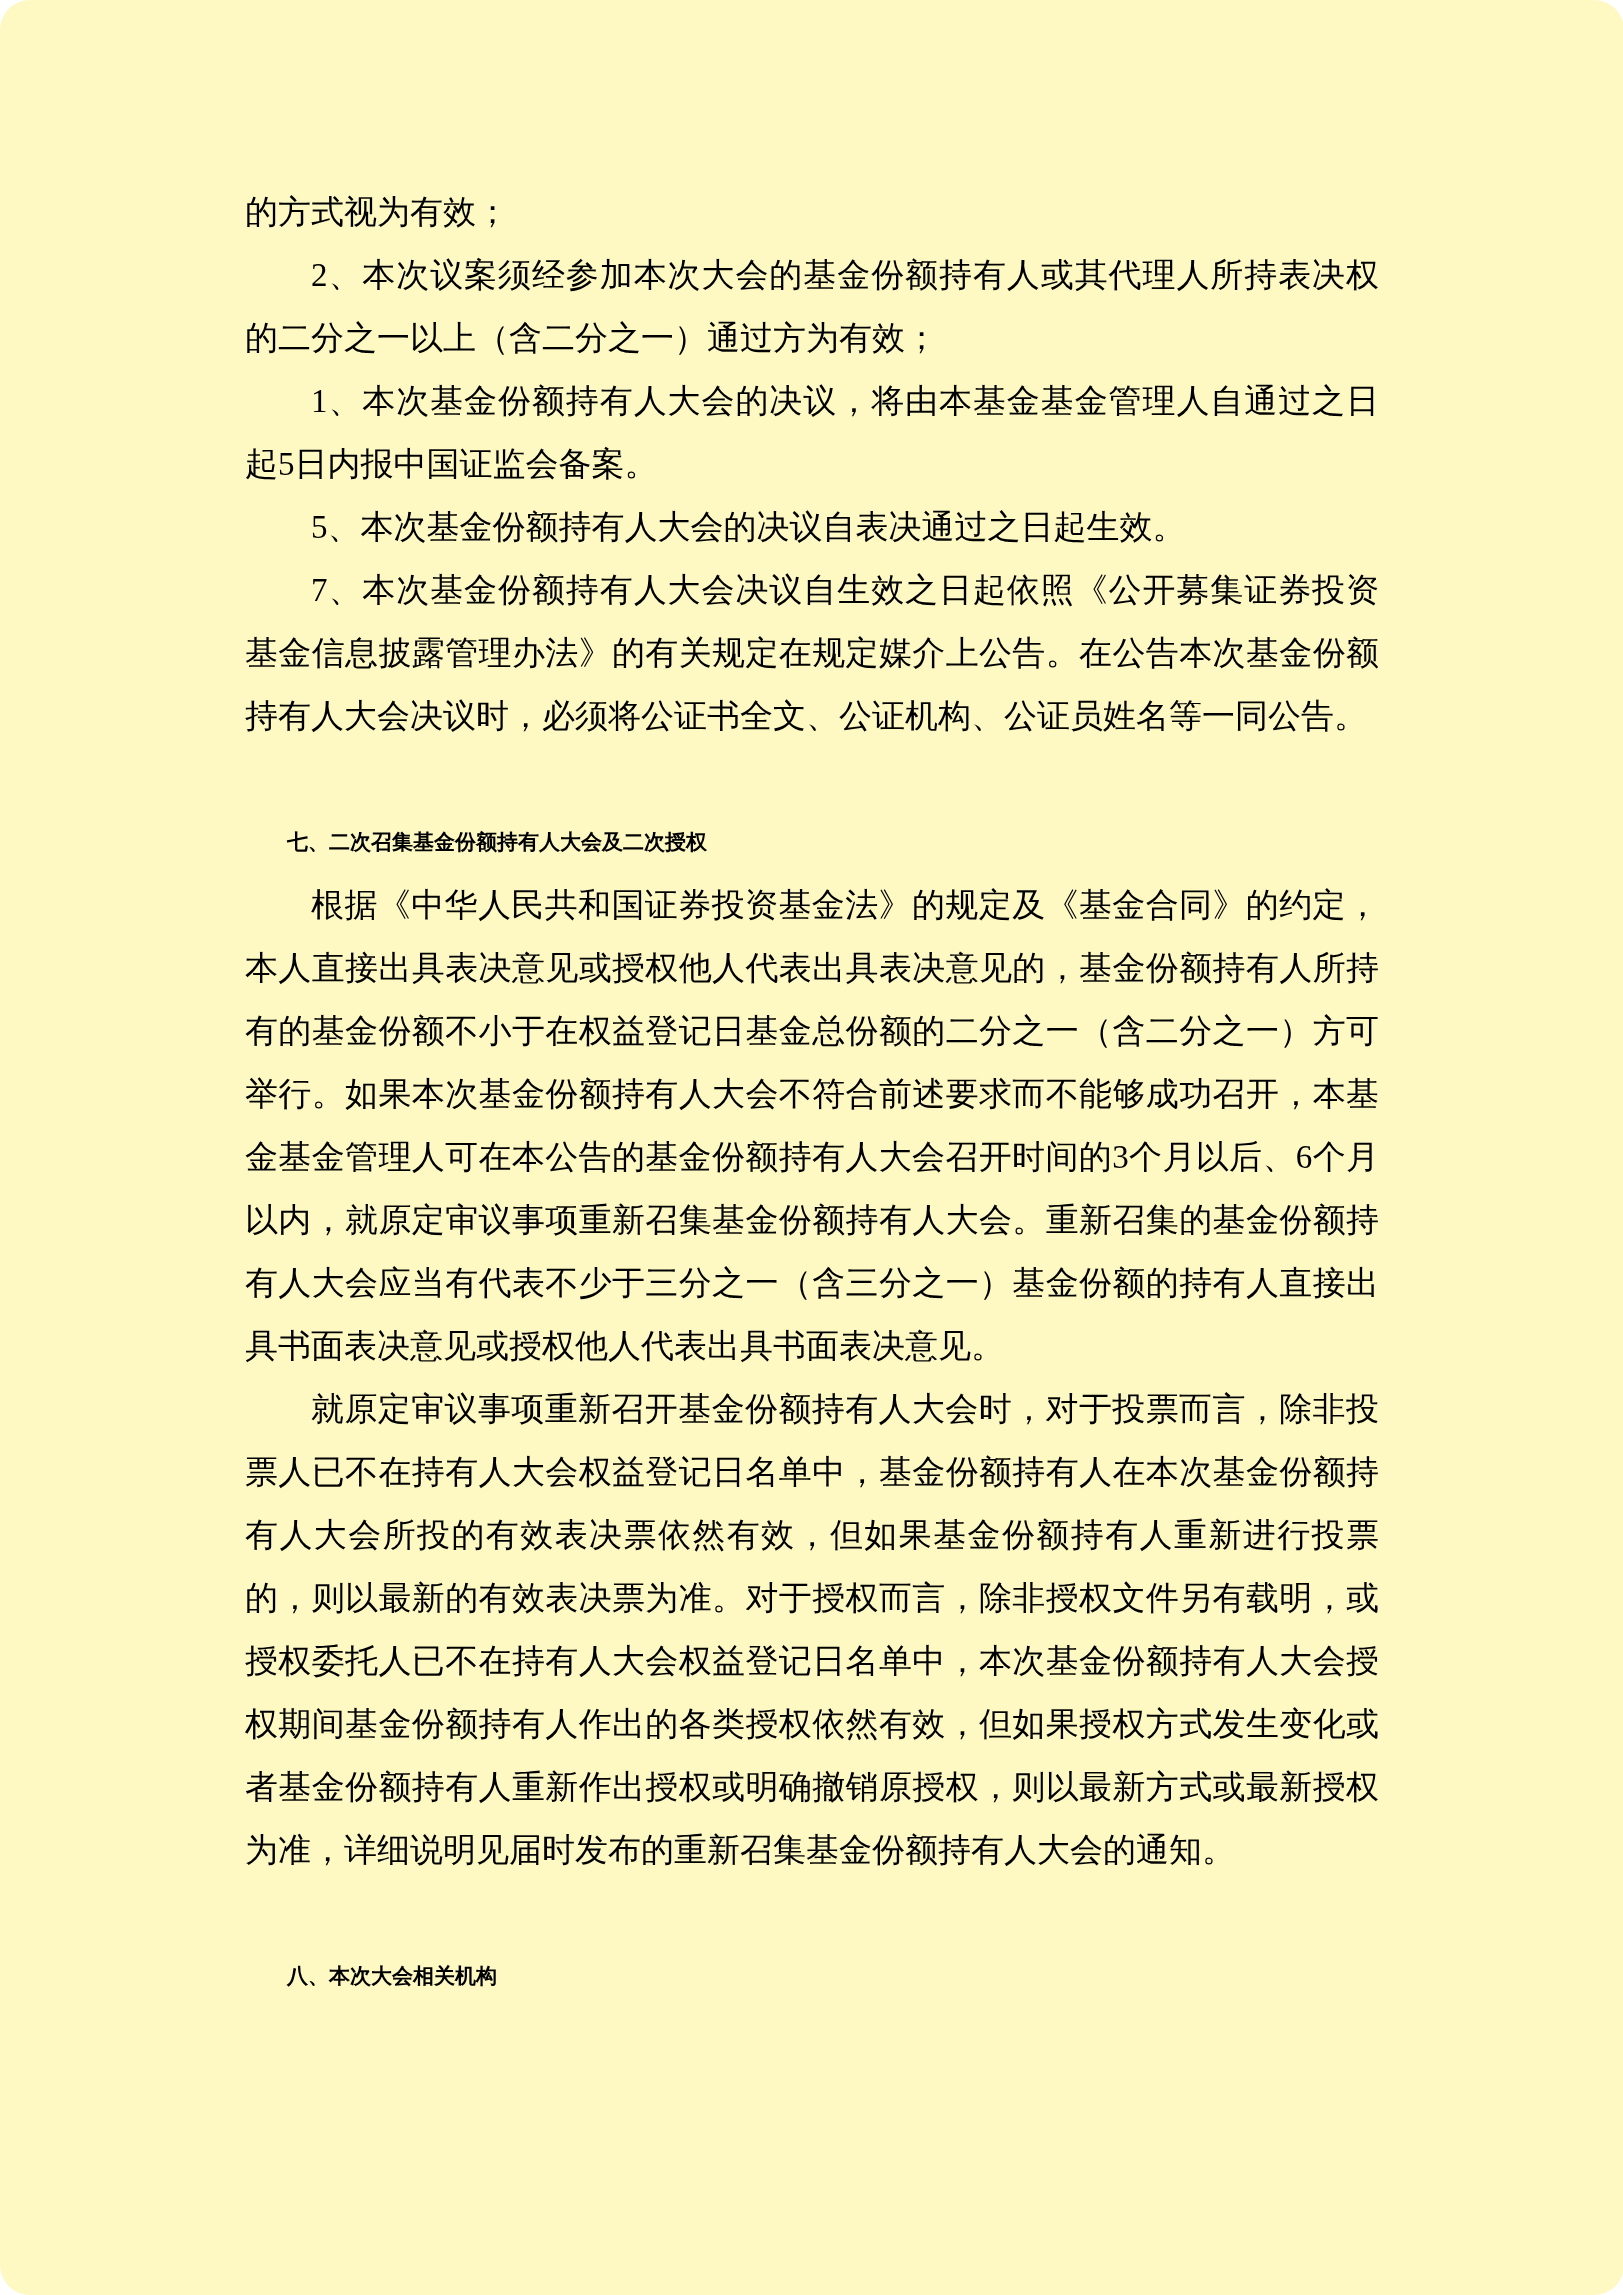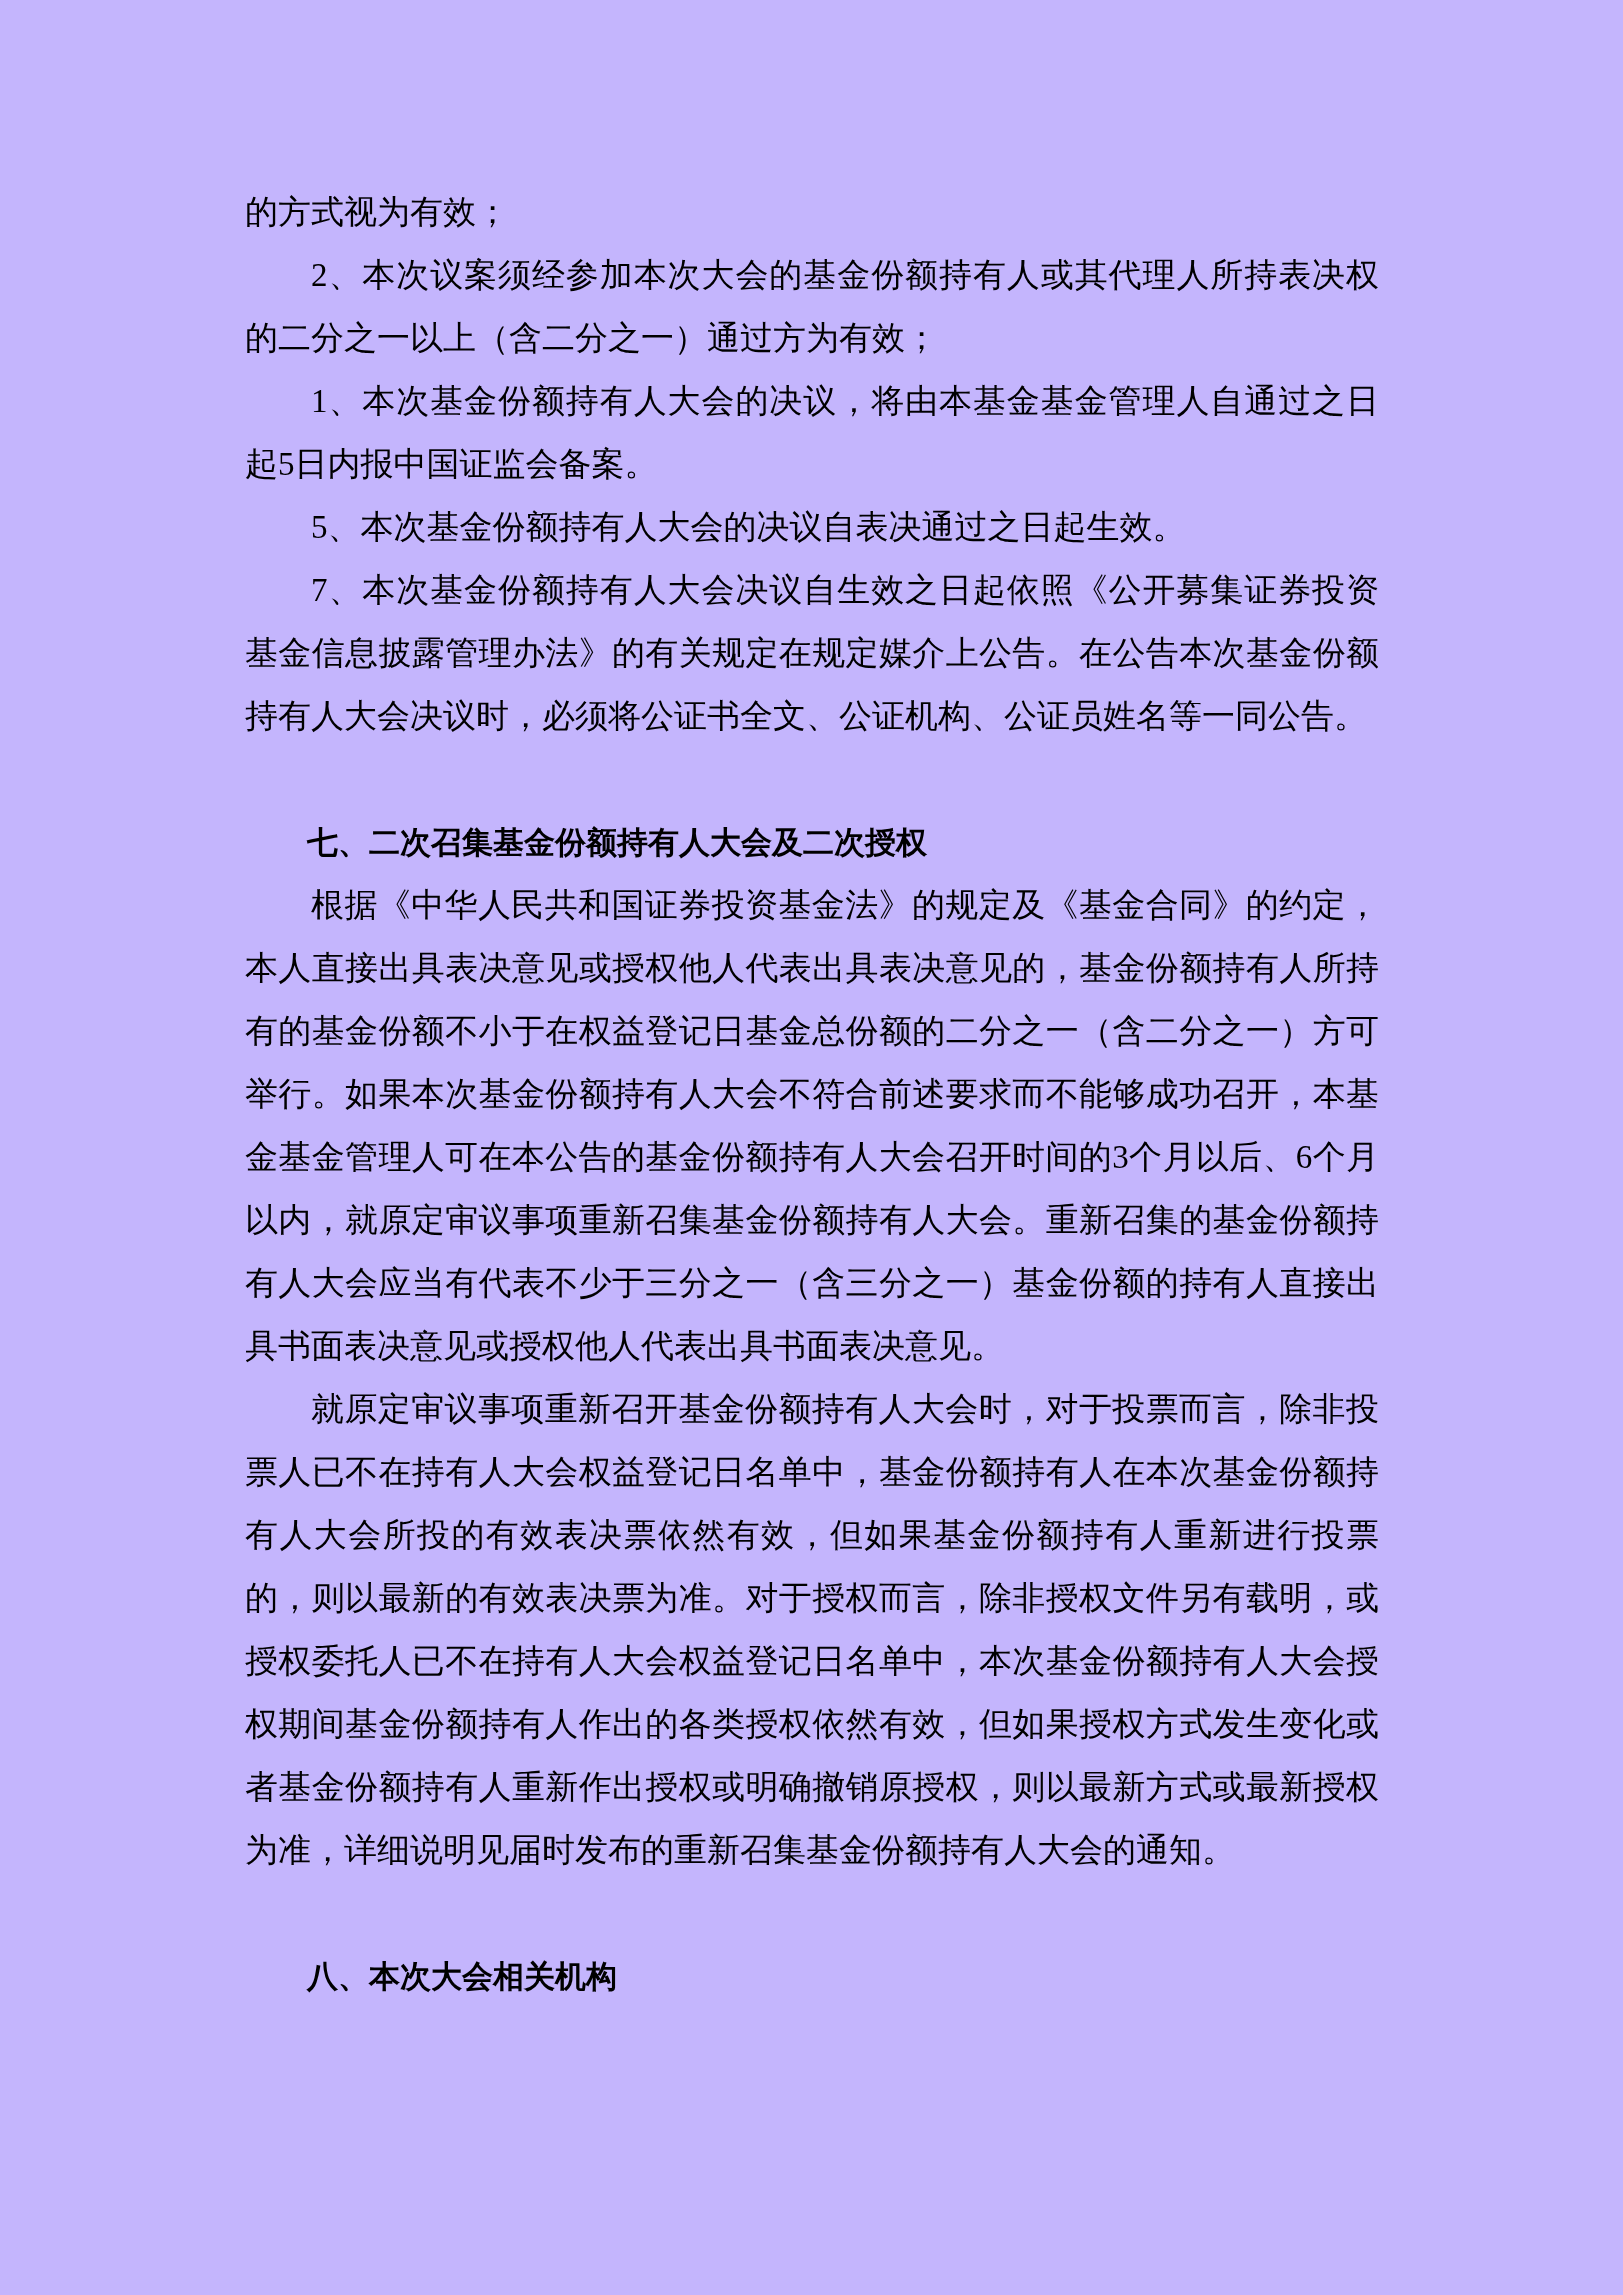--- a/index.html
+++ b/index.html
@@ -4,22 +4,23 @@
 <style>
   html, body {
     margin: 0;
     padding: 0;
     background: #ffffff;
   }
   .page {
     position: relative;
     width: 1624px;
     height: 2295px;
-    background: #c4b5fd;
+    background: #fef9c3;
     overflow: hidden;
+    border-radius: 30px;
   }
   .content {
     position: absolute;
     left: 245px;
     top: 181px;
     width: 1134px;
     color: #000000;
     font-family: "Liberation Serif", "DejaVu Serif", serif;
   }
   .para {
@@ -31,21 +32,21 @@
     text-indent: 2em;
     word-break: normal;
     overflow-wrap: break-word;
     color: #000000;
   }
   .no-indent {
     text-indent: 0;
   }
   .heading {
     margin: 0;
-    font-size: 31px;
+    font-size: 21px;
     line-height: 63px;
     font-weight: bold;
     text-indent: 2em;
     text-align: left;
     color: #000000;
   }
   .spaced-before {
     margin-top: 63px; 
   }
 </style>

